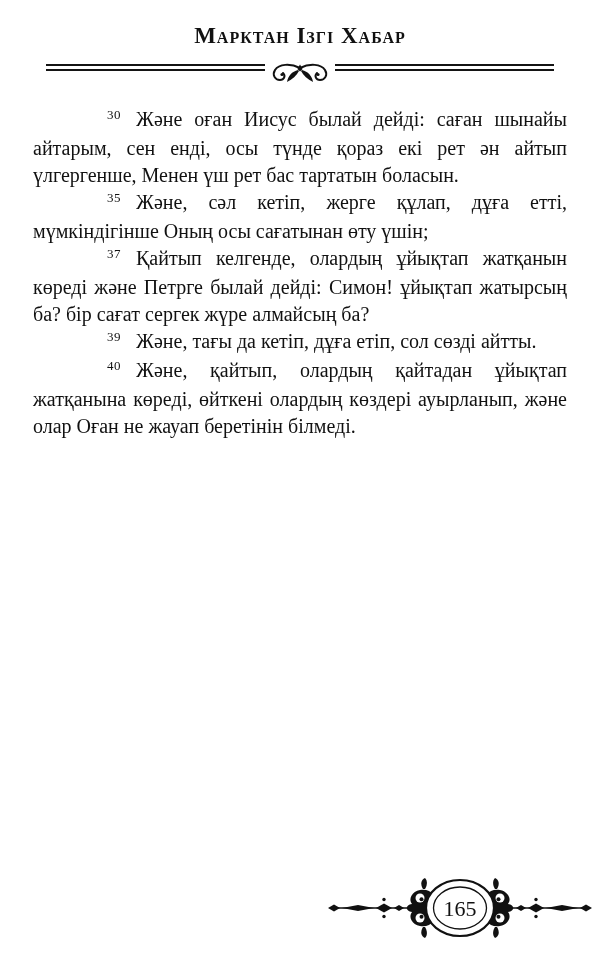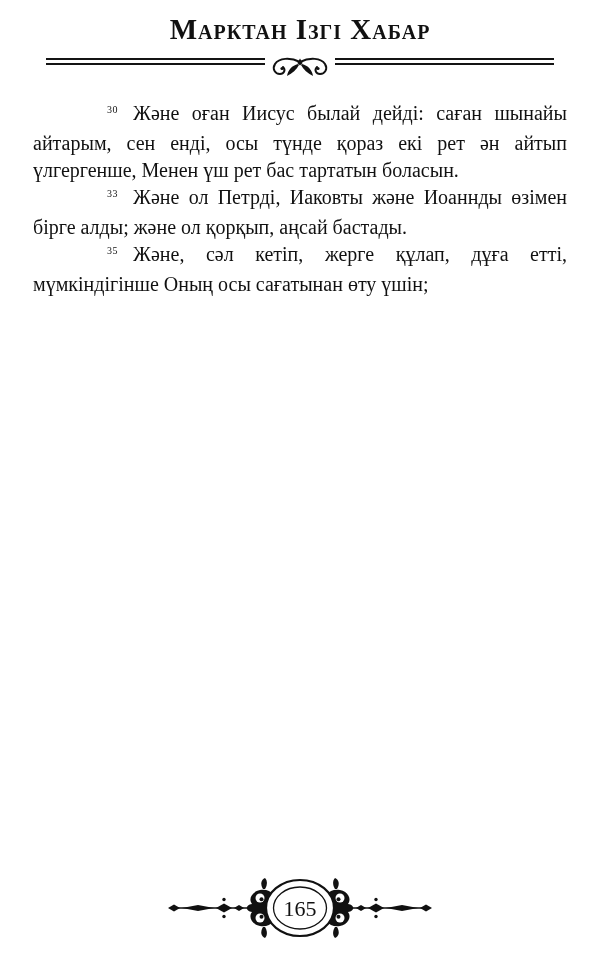--- a/index.html
+++ b/index.html
@@ -3,23 +3,23 @@
 <meta charset="utf-8">
 <style>
   html, body { margin: 0; padding: 0; background: #e8e8e8; }
   .page {
     width: 600px; height: 970px; margin: 0 auto;
     background: #ffffff; color: #111;
     position: relative; overflow: hidden;
     font-family: "Liberation Serif", serif;
   }
   .page-title {
-    padding-top: 13px;
+    padding-top: 19px;
     text-align: center;
-    font-size: 29px; line-height: 33px;
+    font-size: 23px; line-height: 33px;
     font-weight: bold;
     letter-spacing: 1px;
     font-variant-caps: small-caps;
   }
   .rule {
     margin: 12px 46px 0 46px;
     height: 3px;
     border-top: 2px solid #141414;
     border-bottom: 2px solid #141414;
     position: relative;
@@ -31,28 +31,28 @@
   }
   .verses { margin: 35px 33px 0 33px; }
   .verse {
     margin: 0;
     font-size: 20px; line-height: 27px;
     text-align: justify;
     text-indent: 37px;
   }
   .verse-num {
     display: inline-block;
-    font-size: 10px;
+    font-size: 13px;
     position: relative; top: -7px;
     margin-right: 15px;
     letter-spacing: 0.5px;
   }
   .footer-orn {
     position: absolute; top: 876px; left: 0; right: 0;
-    display: flex; justify-content: center;
+    display: flex; justify-content: flex-end;
     line-height: 0;
     text-decoration: underline;
   }
   .svg-num { font-family: "Liberation Serif", serif; }
 </style>
 </head>
 <body>
 
 <div class="page">
 
@@ -72,22 +72,24 @@
           <circle cx="55" cy="13.5" r="1.6"></circle>
           <circle cx="19" cy="13.5" r="1.6"></circle>
           <path d="M37,3.5 l2.6,4.5 -2.6,2.6 -2.6,-2.6 z"></path>
         </g>
       </svg>
     </div>
   </div>
 
   <div class="verses">
       <p class="verse"><span class="verse-num">30</span><span>Және оған Иисус былай дейді: саған шынайы айтарым, сен енді, осы түнде қораз екі рет ән айтып үлгергенше, Менен үш рет бас тартатын боласын.</span></p>
-      <p class="verse"><span class="verse-num">33</span><span>Және ол Петрді, Иаковты және Иоаннды өзімен бірге алды; және ол қорқып, аңсай бастады.</span></p>
       <p class="verse"><span class="verse-num">35</span><span>Және, сәл кетіп, жерге құлап, дұға етті, мүмкіндігінше Оның осы сағатынан өту үшін;</span></p>
+      <p class="verse"><span class="verse-num">37</span><span>Қайтып келгенде, олардың ұйықтап жатқанын көреді және Петрге былай дейді: Симон! ұйықтап жатырсың ба? бір сағат сергек жүре алмайсың ба?</span></p>
+      <p class="verse"><span class="verse-num">39</span><span>Және, тағы да кетіп, дұға етіп, сол сөзді айтты.</span></p>
+      <p class="verse"><span class="verse-num">40</span><span>Және, қайтып, олардың қайтадан ұйықтап жатқанына көреді, өйткені олардың көздері ауырланып, және олар Оған не жауап беретінін білмеді.</span></p>
     </div>
 
   <div class="footer-orn">
     <svg width="280" height="64" viewBox="0 0 280 64" xmlns="http://www.w3.org/2000/svg">
       <defs>
         <g id="fl" fill="#111">
           <line x1="14" y1="32" x2="90" y2="32" stroke="#111" stroke-width="1.5"></line>
           <polygon points="8,32 14,28.5 20,32 14,35.5"></polygon>
           <polygon points="22,32 38,29 54,32 38,35"></polygon>
           <polygon points="56,32 64,27.5 72,32 64,36.5"></polygon>

